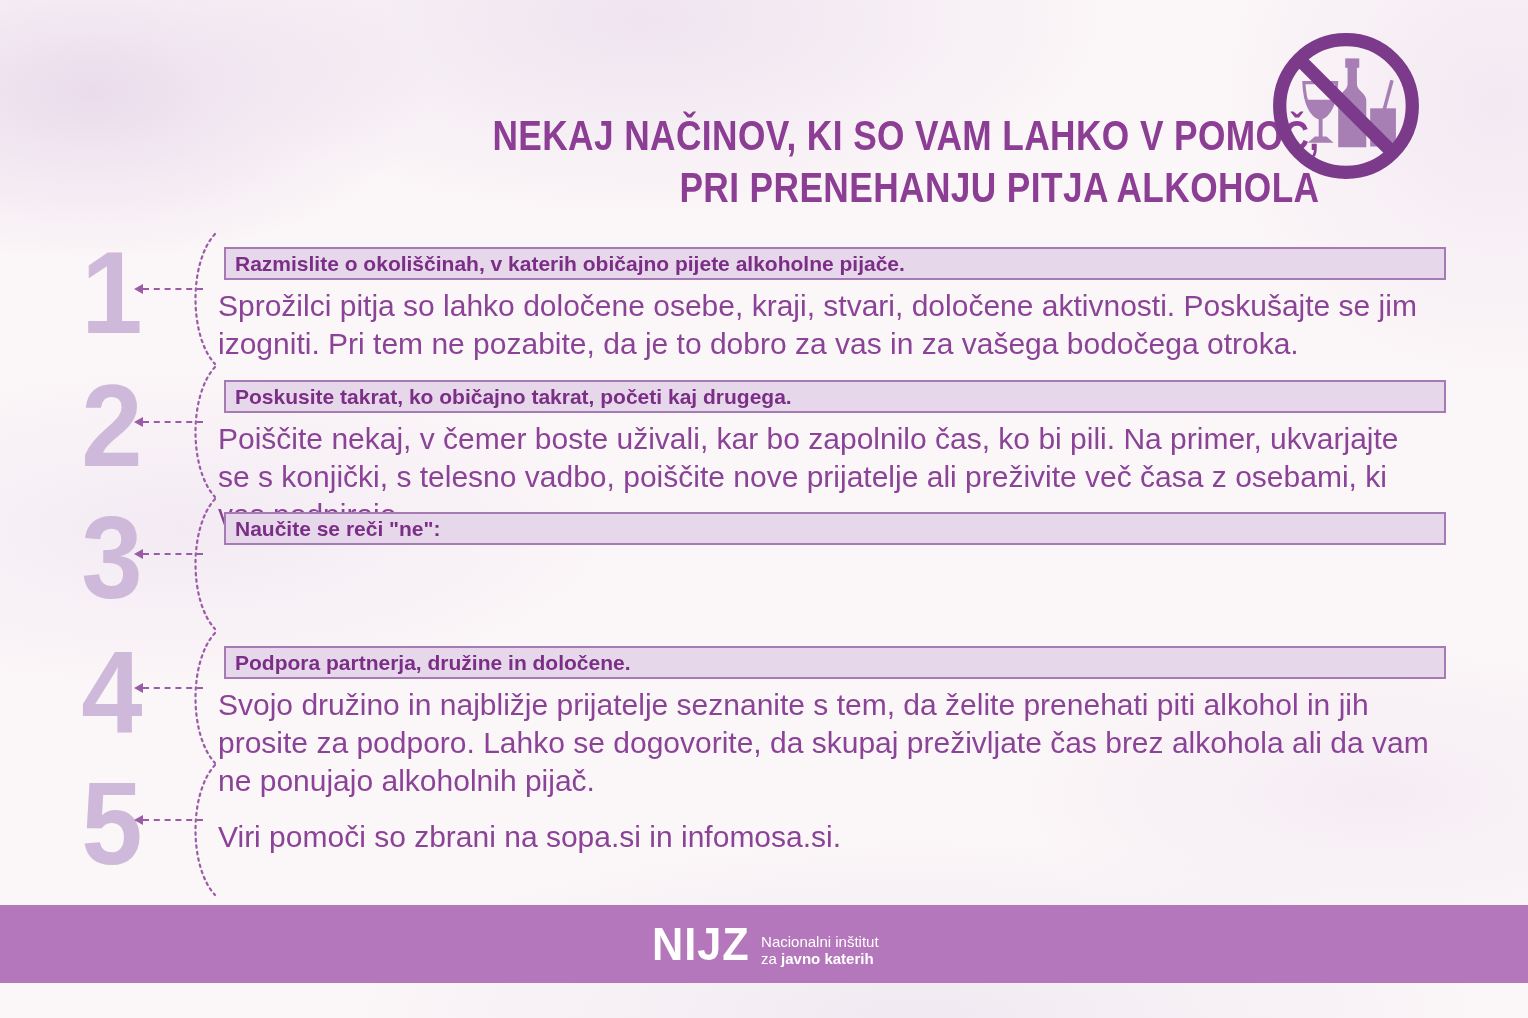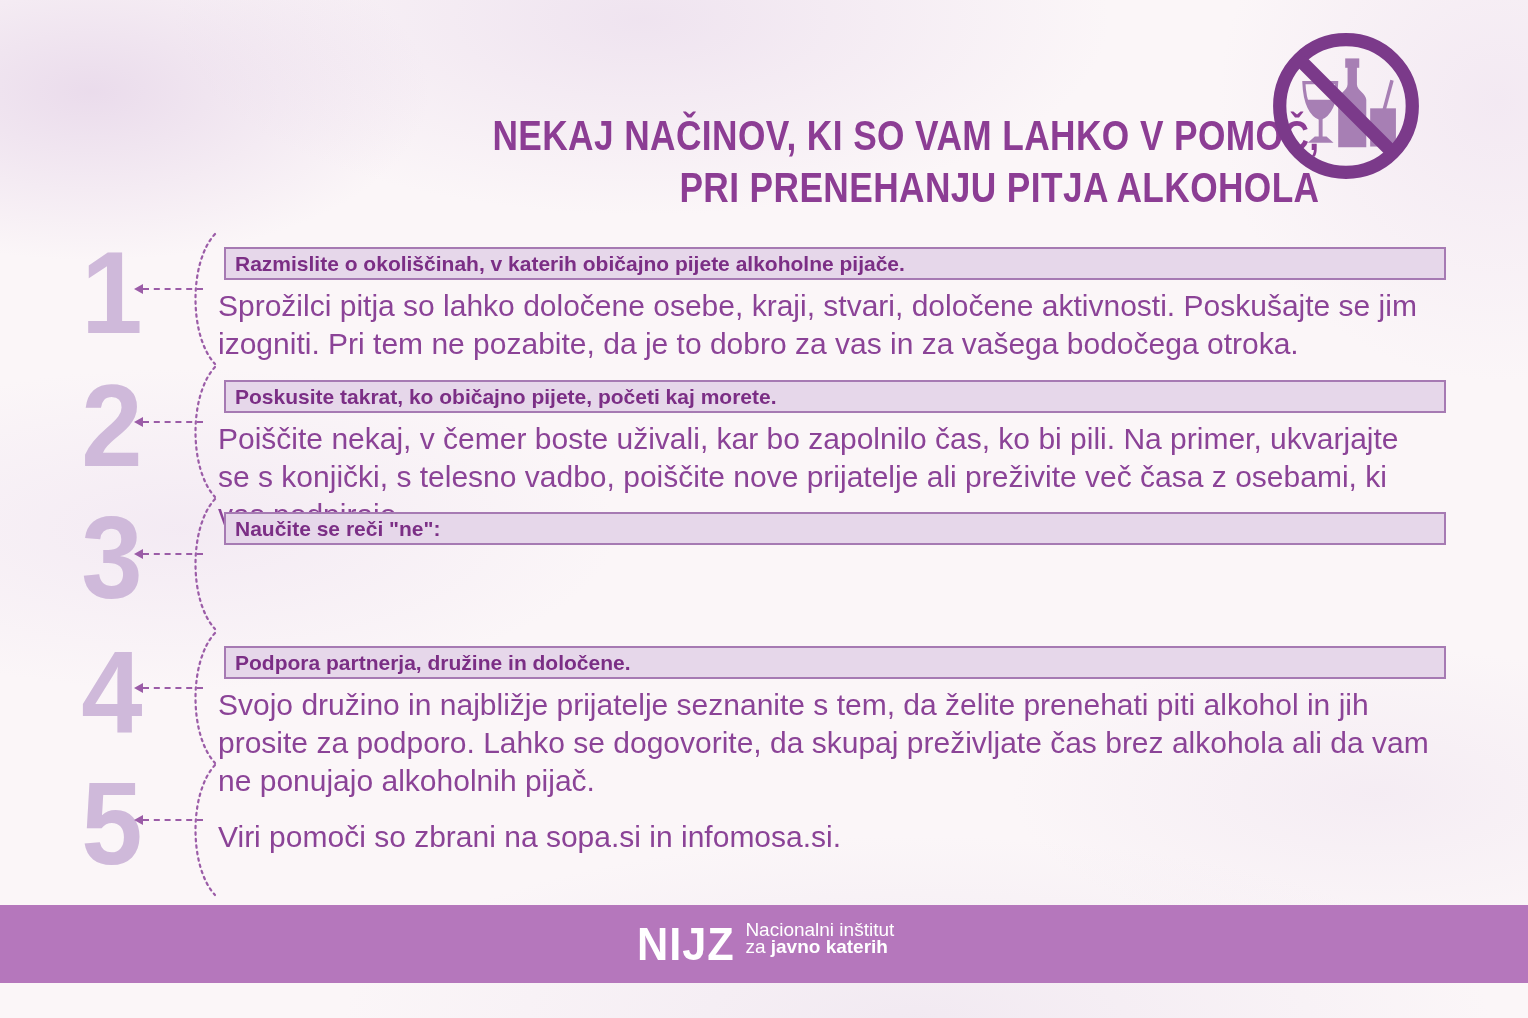--- a/index.html
+++ b/index.html
@@ -48,26 +48,26 @@
     padding-left:9px; white-space:nowrap; overflow:hidden;
   }
   .body {
     position:absolute; left:218px; top:40px; width:1216px; margin:0;
     color:#8b4397; font-size:30px; line-height:38px;
   }
   .footer {
     position:absolute; left:0; top:905px; width:1528px; height:78px;
     background:#b577bc; display:flex; align-items:center; justify-content:center;
   }
-  .logo-row { display:flex; align-items:flex-start; gap:8px; }
+  .logo-row { display:flex; align-items:flex-end; gap:8px; }
   .logo-text {
     color:#ffffff; font-weight:bold; font-size:46px; line-height:1;
     letter-spacing:1px; transform:scaleX(0.94); transform-origin:50% 50%;
   }
-  .org { color:#ffffff; font-size:19px; line-height:17px; }
+  .org { color:#ffffff; font-size:15px; line-height:17px; }
   .org b { font-weight:bold; }
 </style>
 </head>
 <body>
 
 <div class="poster">
 
   <h1 class="title">
     <span class="tline">NEKAJ NAČINOV, KI SO VAM LAHKO V POMOČ,</span>
     <span class="tline">PRI PRENEHANJU PITJA ALKOHOLA</span>
@@ -109,21 +109,21 @@
   </section>
 
   <section class="item" style="top:380px">
     <div class="num">2</div>
     <div class="connector">
         <span class="arrowhead"></span>
       </div>
     <svg class="brace" viewBox="0 0 38 134">
         <path d="M34 2 C8 30 8 104 34 132" fill="none" stroke="#9b5ca7" stroke-width="2.2" stroke-dasharray="2.5 4" stroke-linecap="round"></path>
       </svg>
-    <div class="heading">Poskusite takrat, ko običajno pijete, početi kaj morete.</div>
+    <div class="heading">Poskusite takrat, ko običajno takrat, početi kaj drugega.</div>
     <p class="body">Poiščite nekaj, v čemer boste uživali, kar bo zapolnilo čas, ko bi pili. Na primer, ukvarjajte se s konjički, s telesno vadbo, poiščite nove prijatelje ali preživite več časa z osebami, ki vas podpirajo.</p>
   </section>
 
   <section class="item" style="top:512px">
     <div class="num">3</div>
     <div class="connector">
         <span class="arrowhead"></span>
       </div>
     <svg class="brace" viewBox="0 0 38 134">
         <path d="M34 2 C8 30 8 104 34 132" fill="none" stroke="#9b5ca7" stroke-width="2.2" stroke-dasharray="2.5 4" stroke-linecap="round"></path>

